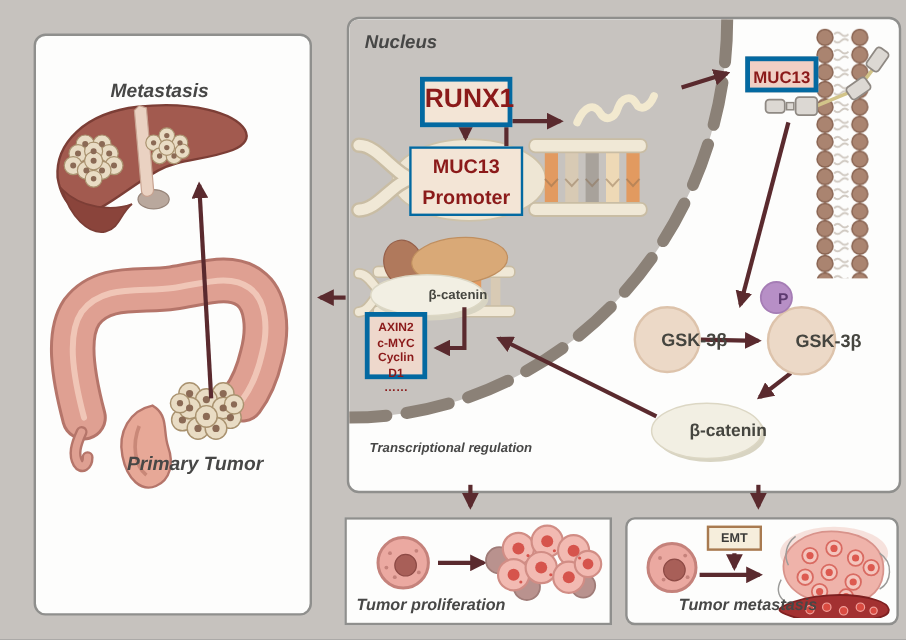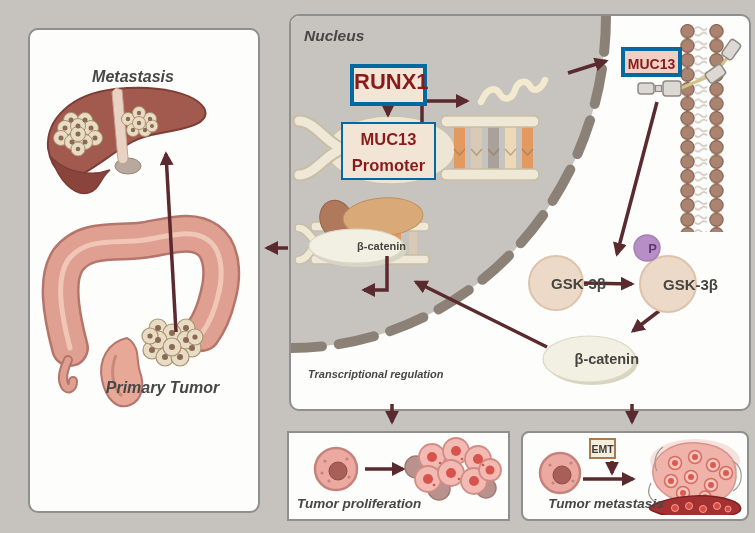--- a/index.html
+++ b/index.html
@@ -28,22 +28,22 @@
   .muc13-box{left:330px;top:31px;width:61px;height:30px;font-size:14px;line-height:27px;background:#f0cfc4;}
   .axin2-box{left:13px;top:244px;width:52px;height:56px;font-size:10px;line-height:12.5px;
              padding-top:4px;background:#eed8cc;}
   .gskL{left:215px;top:259px;width:100px;font-size:15px;}
   .gskR{left:327px;top:260px;width:100px;font-size:15px;}
   .pLbl{left:346px;top:225px;width:20px;font-size:13px;color:#5d3a70;}
   .bcatBig{left:248px;top:335px;width:100px;font-size:14.5px;}
   .bcatSmall{left:15px;top:224px;width:100px;font-size:11px;}
   
   .prolif-cap{left:8px;top:63px;width:145px;font-size:13.5px;text-align:left;}
-  .meta-cap{left:8px;top:63px;width:150px;font-size:13.5px;text-align:center;}
-  .emt-box{left:66px;top:5px;width:27px;height:21px;font-size:10.5px;line-height:19px;font-weight:bold;
+  .meta-cap{left:8px;top:63px;width:150px;font-size:13.5px;text-align:right;}
+  .emt-box{left:66px;top:5px;width:46px;height:21px;font-size:10.5px;line-height:19px;font-weight:bold;
            text-align:center;position:absolute;background:#f6eedc;border:2px solid #a87a50;color:#3b3b39;
            box-sizing:border-box;}
 </style>
 </head>
 <body>
 
 <div class="stage">
 
   <section class="panel" id="left-panel">
     <svg class="art" width="224" height="477" viewBox="0 0 224 477">
@@ -248,20 +248,26 @@
       </g>
     </svg>
 
     <div class="cap nucleus-cap">Nucleus</div>
     <div class="redbox runx1-box">RUNX1</div>
     <div class="redbox promoter-box">
       <div>MUC13</div>
       <div>Promoter</div>
     </div>
     <div class="redbox muc13-box">MUC13</div>
+    <div class="redbox axin2-box">
+      <div>AXIN2</div>
+      <div>c-MYC</div>
+      <div>Cyclin D1</div>
+      <div>……</div>
+    </div>
     <div class="lbl gskL">GSK-3β</div>
     <div class="lbl gskR">GSK-3β</div>
     <div class="lbl pLbl">P</div>
     <div class="lbl bcatBig">β-catenin</div>
     <div class="lbl bcatSmall">β-catenin</div>
     <div class="cap transcription-cap">Transcriptional regulation</div>
   </section>
 
   <section class="panel" id="prolif-box">
     <svg class="art" width="215" height="82" viewBox="0 0 215 82">

